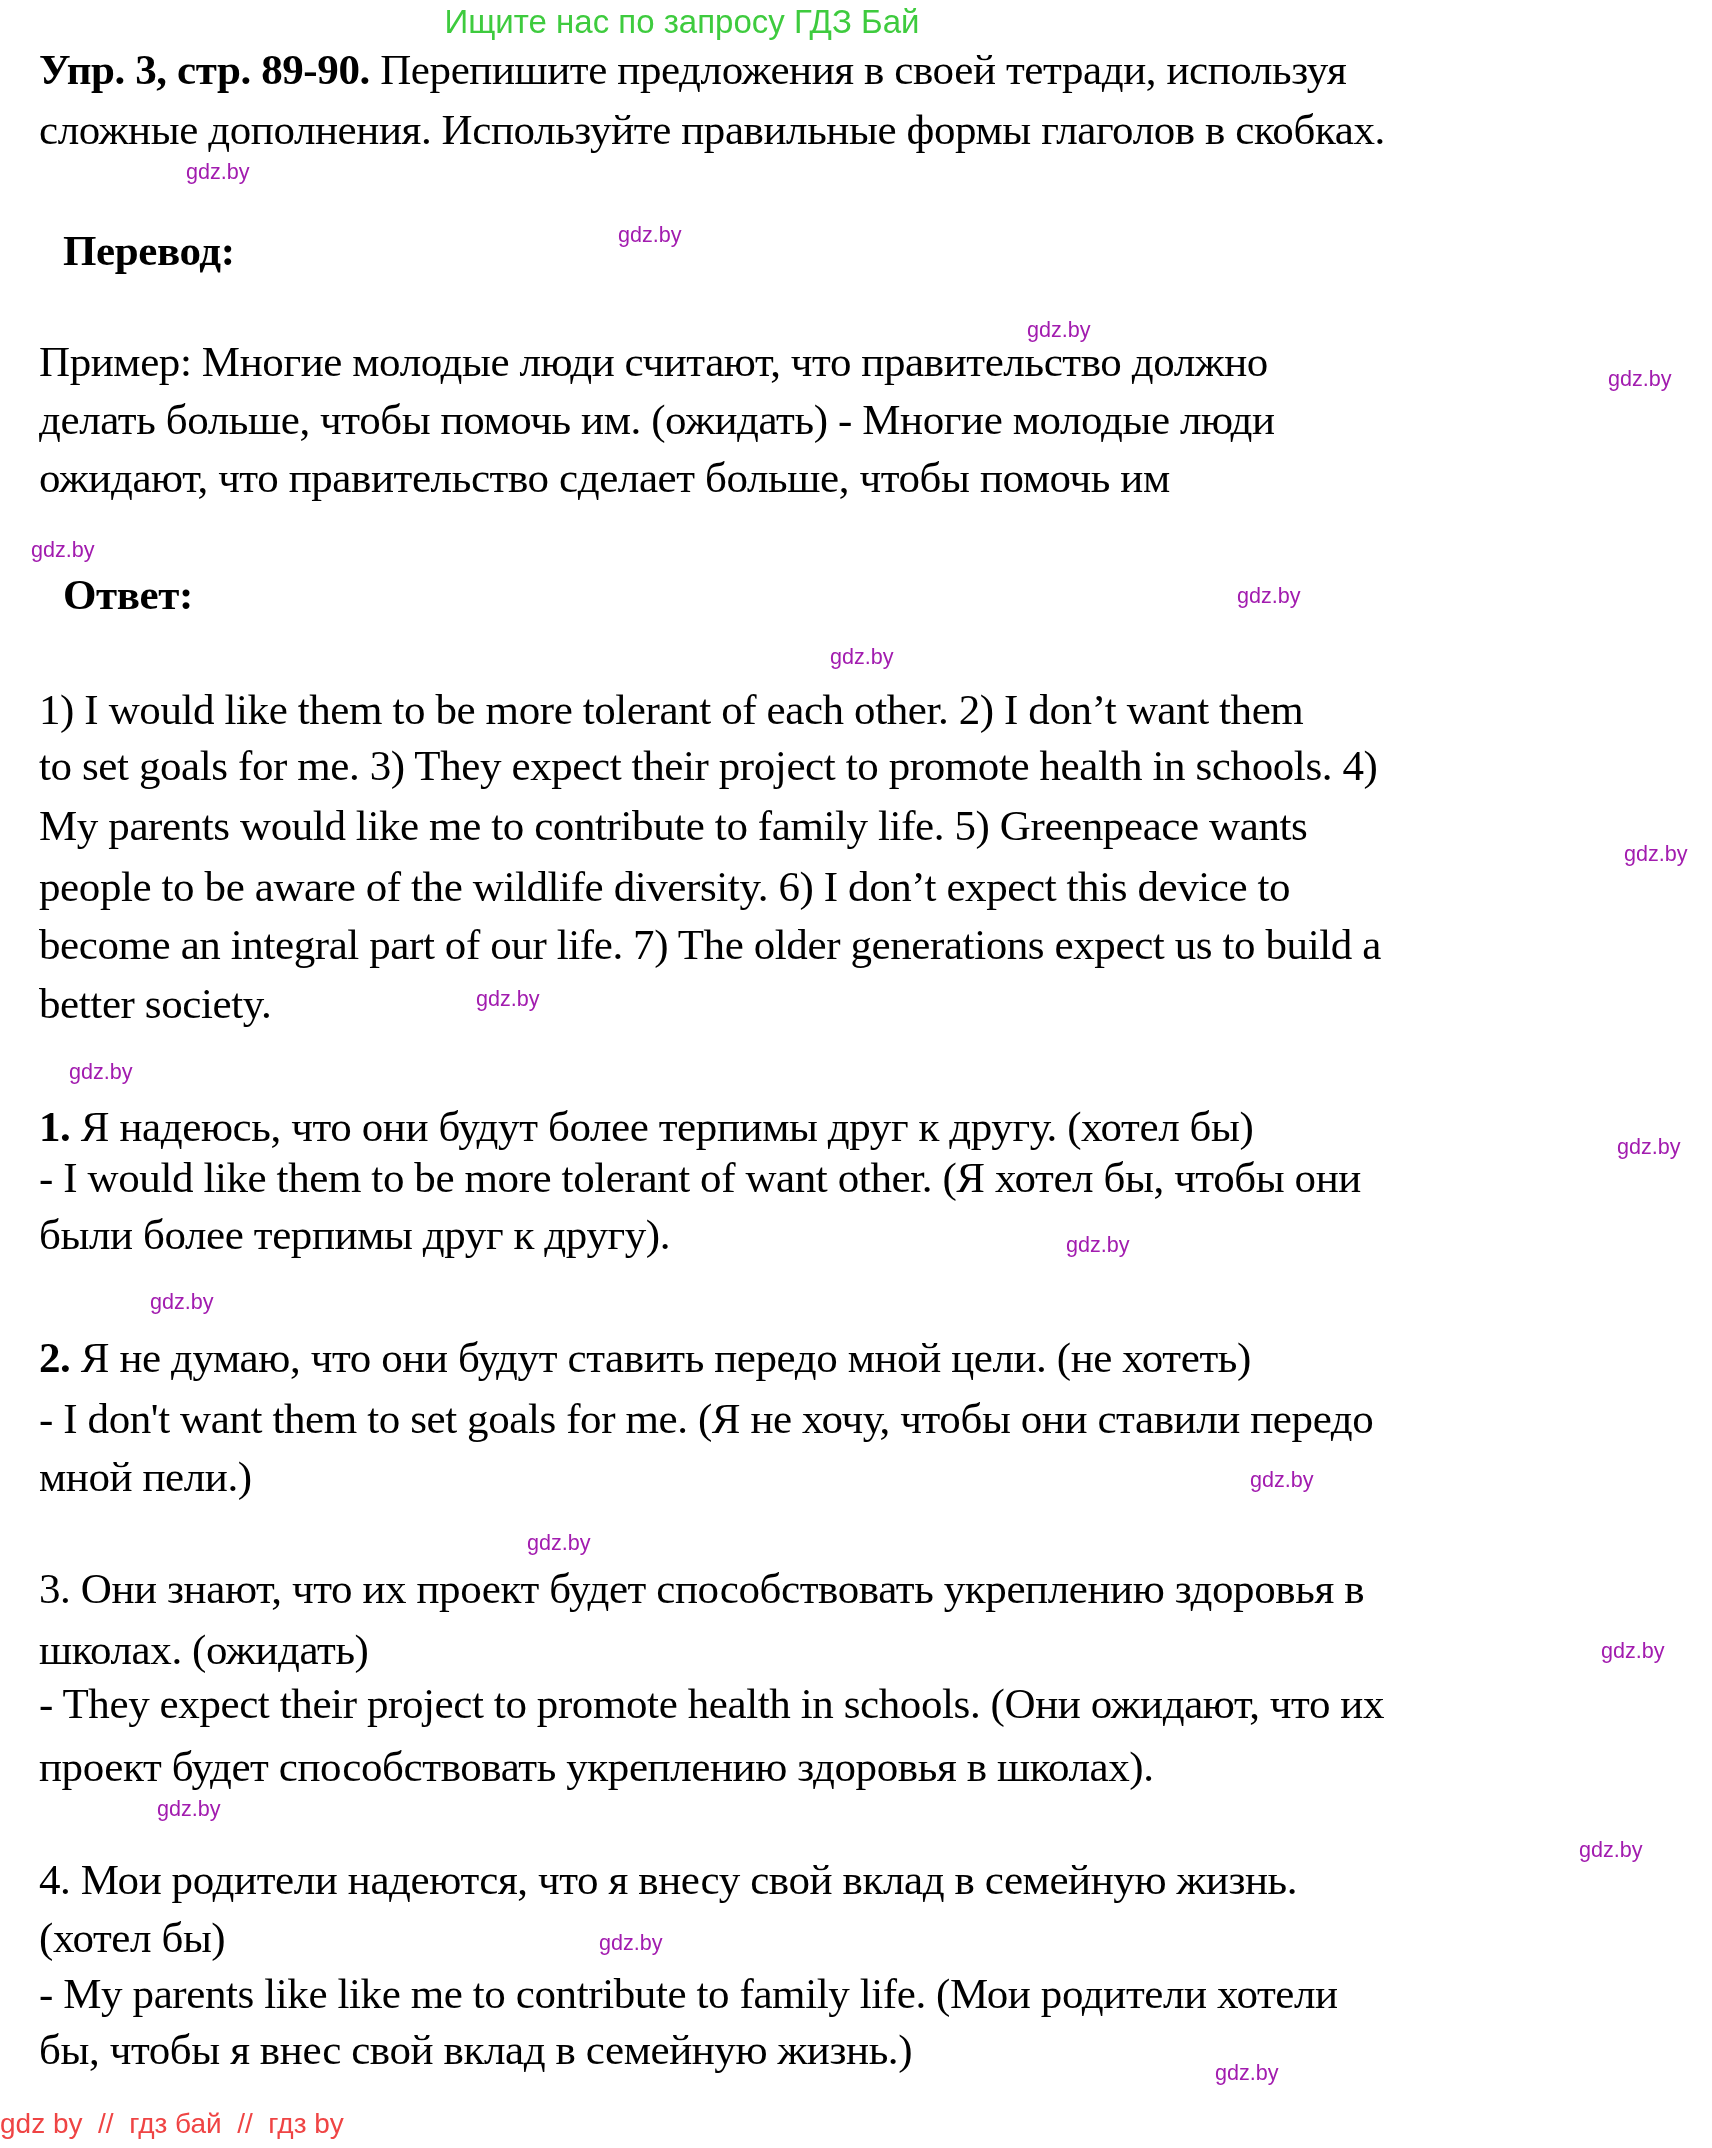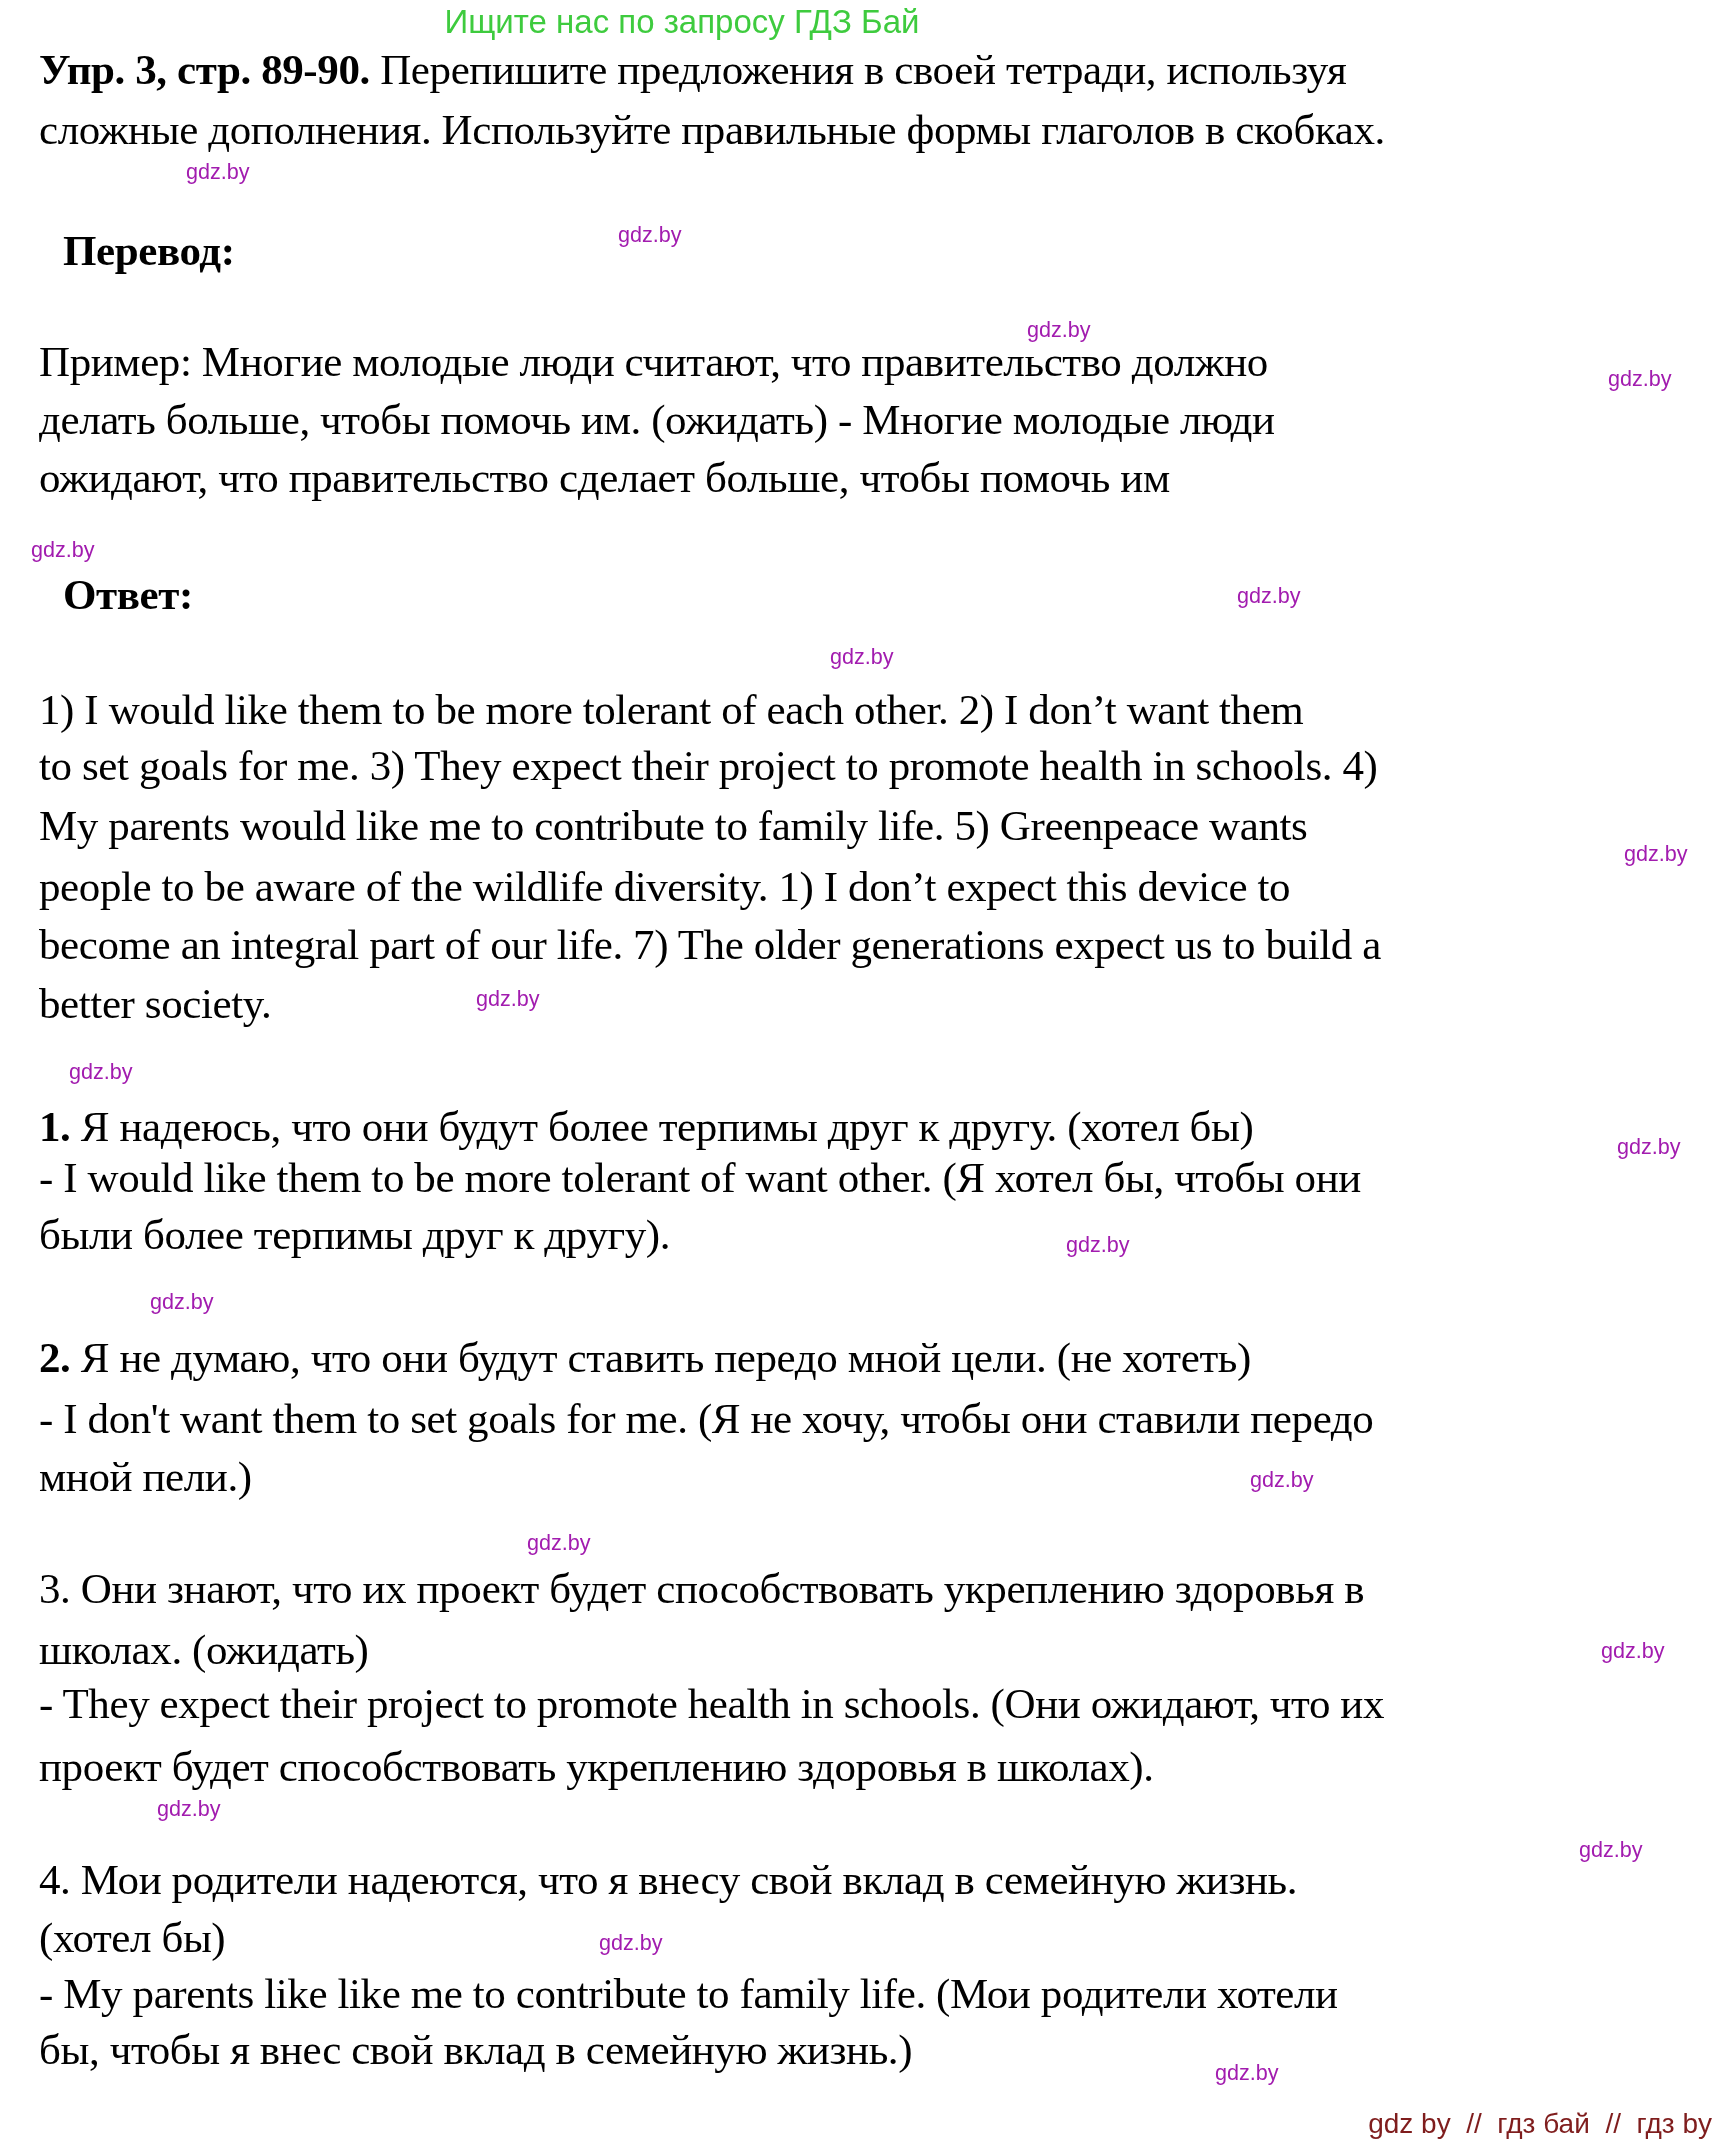--- a/index.html
+++ b/index.html
@@ -29,24 +29,24 @@
   .bold { font-weight:bold;margin-left:24px; }
   .wm {
     position:absolute;
     font-family:"Liberation Sans", sans-serif;
     font-size:21.6px; line-height:24px;
     color:#a21caf;
     white-space:pre;
   }
   .footer {
     position:absolute; top:2106px; left:0; width:1712px;
-    text-align:right;
+    text-align:left;
     font-family:"Liberation Sans", sans-serif;
     font-size:28px; line-height:35px;
-    color:#7f1d1d;
+    color:#ef4444;
     white-space:pre;
   }
 </style>
 </head>
 <body>
 
 <div>
 
   <div class="banner">Ищите нас по запросу ГДЗ Бай</div>
 
@@ -55,21 +55,21 @@
 
   <div class="line bold" style="top:221px">Перевод:</div>
   <div class="line" style="top:332px">Пример: Многие молодые люди считают, что правительство должно</div>
   <div class="line" style="top:390px">делать больше, чтобы помочь им. (ожидать) - Многие молодые люди</div>
   <div class="line" style="top:448px">ожидают, что правительство сделает больше, чтобы помочь им</div>
 
   <div class="line bold" style="top:565px">Ответ:</div>
   <div class="line" style="top:680px">1) I would like them to be more tolerant of each other. 2) I don’t want them</div>
   <div class="line" style="top:736px">to set goals for me. 3) They expect their project to promote health in schools. 4)</div>
   <div class="line" style="top:796px">My parents would like me to contribute to family life. 5) Greenpeace wants</div>
-  <div class="line" style="top:857px">people to be aware of the wildlife diversity. 1) I don’t expect this device to</div>
+  <div class="line" style="top:857px">people to be aware of the wildlife diversity. 6) I don’t expect this device to</div>
   <div class="line" style="top:915px">become an integral part of our life. 7) The older generations expect us to build a</div>
   <div class="line" style="top:974px">better society.</div>
 
   <div class="line" style="top:1097px"><b>1.</b><span> Я надеюсь, что они будут более терпимы друг к другу. (хотел бы)</span></div>
   <div class="line" style="top:1148px">- I would like them to be more tolerant of want other. (Я хотел бы, чтобы они</div>
   <div class="line" style="top:1205px">были более терпимы друг к другу).</div>
 
   <div class="line" style="top:1328px"><b>2.</b><span> Я не думаю, что они будут ставить передо мной цели. (не хотеть)</span></div>
   <div class="line" style="top:1389px">- I don't want them to set goals for me. (Я не хочу, чтобы они ставили передо</div>
   <div class="line" style="top:1447px">мной пели.)</div>

